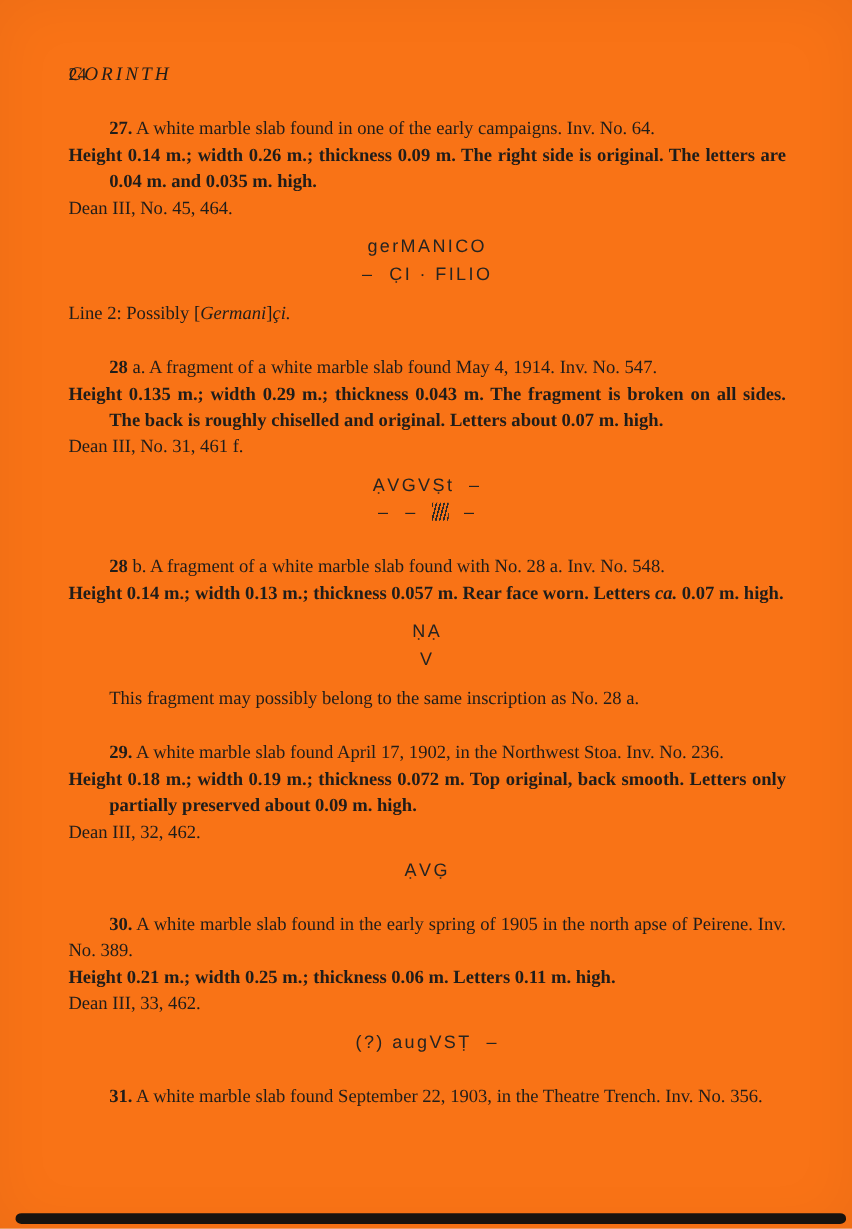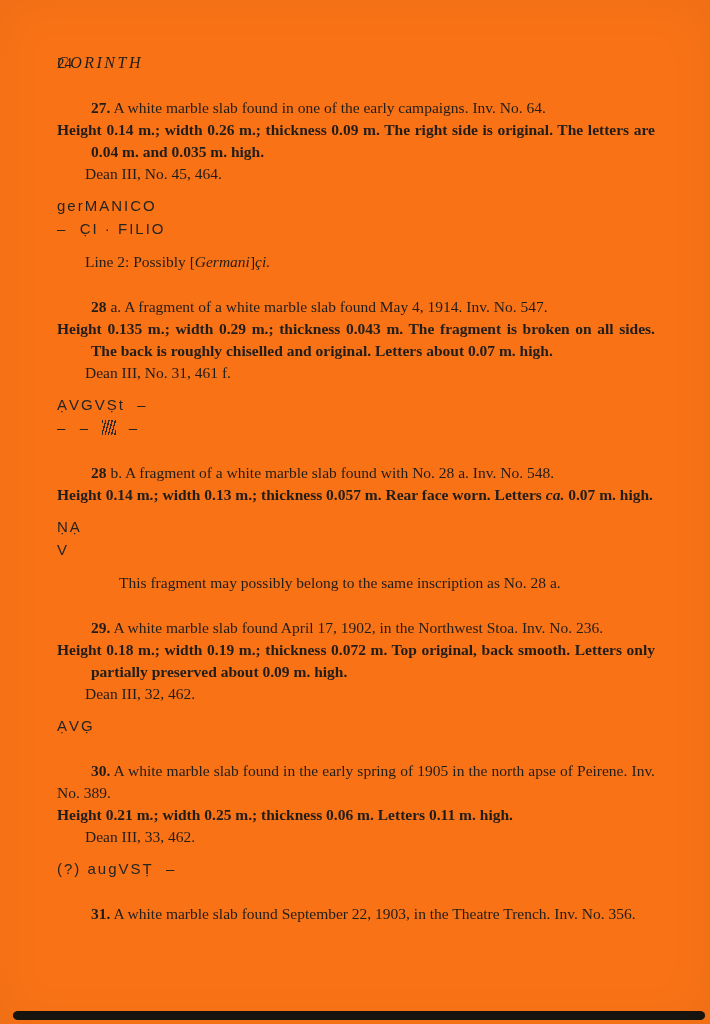--- a/index.html
+++ b/index.html
@@ -19,24 +19,24 @@
   .page-num { position: absolute; left: 0; top: 0; font-size: 15px; }
   .running-title {
     position: absolute; left: 0; right: 0; top: 0;
     text-align: left; font-size: 16px; letter-spacing: 2.5px; font-style: italic;
   }
   .entry { margin-top: 23px; font-size: 15.5px; line-height: 22px; }
   .entry p { text-align: justify; }
   .p-head { text-indent: 34px; }
   .num { font-weight: bold; }
   .p-dims { padding-left: 34px; text-indent: -34px; font-weight: bold; }
-  .p-ref, .p-note { text-align: right; margin-left: 28px; }
+  .p-ref, .p-note { text-align: right; }
   .p-note-indent { text-indent: 34px; }
   .inscription {
-    text-align: left;
+    text-align: center;
     font-family: "Liberation Sans", sans-serif;
     font-size: 15px;
     line-height: 23px;
     letter-spacing: 2px;
     margin: 9px 0 11px 0;
     color: #262421;
   }
   .insc-inline { font-family: "Liberation Sans", sans-serif; letter-spacing: 1px; }
   i { font-style: italic; }
   .hatch {

